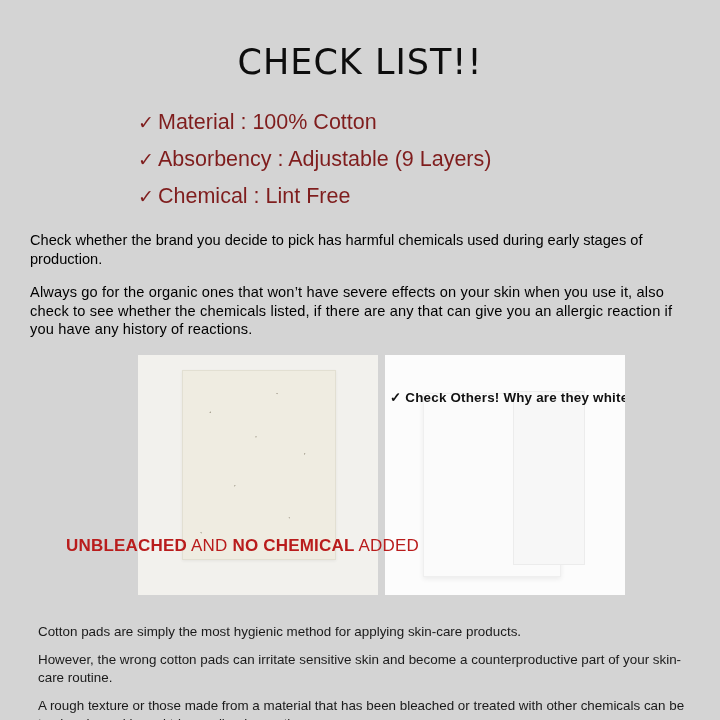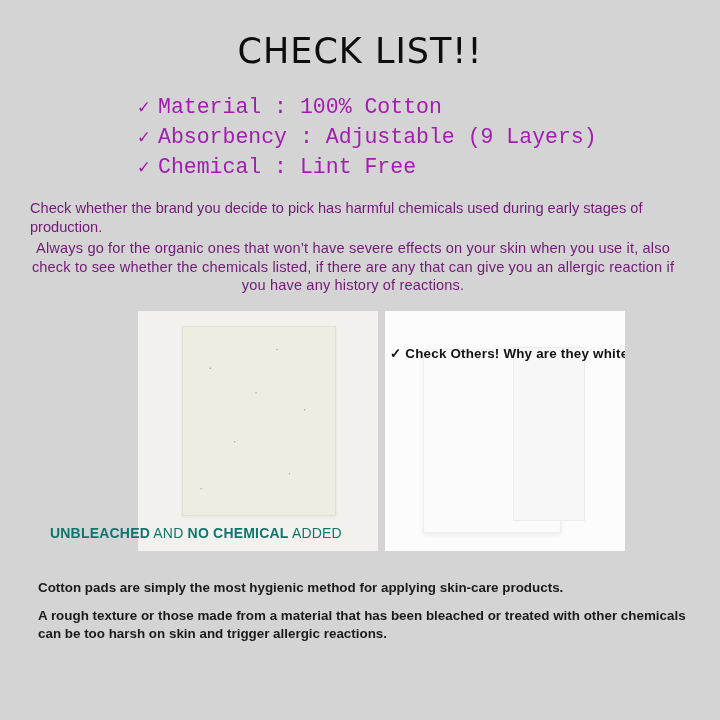--- a/index.html
+++ b/index.html
@@ -19,52 +19,52 @@
     width: 720px;
     height: 720px;
     position: relative;
     box-sizing: border-box;
   }
   .title {
     text-align: center;
     font-size: 35px;
     letter-spacing: 1px;
     font-weight: 400;
-    margin: 5px;
+    margin: 16px;
     padding-top: 26px;
     color: #0d0d0d;
     font-family: "DejaVu Sans", sans-serif;
   }
   .checklist {
     margin: 22px 0 0 0;
     padding: 0 0 0 138px;
     list-style: none;
   }
   .checklist li {
     font-size: 21.5px;
-    line-height: 29px;
-    color: #a21caf;
+    line-height: 36px;
+    color: #7f1d1d;
     white-space: nowrap;
-    font-family: Liberation Mono, monospace;
+    font-family: Liberation Sans, sans-serif;
   }
   .check-mark {
     display: inline-block;
     width: 20px;
     font-size: 19px;
   }
   .para {
     margin: 0;
     padding: 0 44px 0 30px;
     font-size: 14.6px;
     line-height: 18.5px;
-    color: #701a75;
+    color: #000000;
     text-align: left;
   }
   .para-1 { margin-top: 16px; }
-  .para-2 { margin-top: 3px; letter-spacing: 0.15px; text-align: center; }
+  .para-2 { margin-top: 15px; letter-spacing: 0.15px; }
 
   .images-row {
     margin-top: 16px;
     height: 240px;
     position: relative;
     display: flex;
   }
   .img-left, .img-right {
     position: relative;
     overflow: hidden;
@@ -127,36 +127,36 @@
     left: 5px;
     font-size: 13.4px;
     font-weight: bold;
     color: #111;
     white-space: nowrap;
     letter-spacing: 0.2px;
     z-index: 4;
   }
   .left-caption {
     position: absolute;
-    left: 50px;
+    left: 66px;
     top: 520px;
-    font-size: 14px;
-    color: #0f766e;
+    font-size: 17px;
+    color: #b91c1c;
     letter-spacing: 0.2px;
     z-index: 5;
   }
   .left-caption .bold { font-weight: bold; }
   .bottom-text {
     margin-top: 28px;
     padding: 0 26px 0 38px;
     font-size: 13.4px;
     line-height: 18px;
     color: #1a1a1a;
   }
-  .bottom-text p { margin: 0 0 10px 0; font-weight: bold; }
+  .bottom-text p { margin: 0 0 10px 0; }
 </style>
 </head>
 <body>
 
 <div class="page">
 
   <h1 class="title">CHECK LIST!!</h1>
 
   <ul class="checklist">
     <li>
@@ -183,16 +183,17 @@
       <div class="right-caption">✓ Check Others! Why are they white?!</div>
     </div>
   </div>
 
   <div class="left-caption">
     <span class="bold">UNBLEACHED</span><span> AND </span><span class="bold">NO CHEMICAL</span><span> ADDED</span>
   </div>
 
   <div class="bottom-text">
     <p>Cotton pads are simply the most hygienic method for applying skin-care products.</p>
+    <p>However, the wrong cotton pads can irritate sensitive skin and become a counterproductive part of your skin-care routine.</p>
     <p>A rough texture or those made from a material that has been bleached or treated with other chemicals can be too harsh on skin and trigger allergic reactions.</p>
   </div>
 
 </div>
 
 </body></html>

